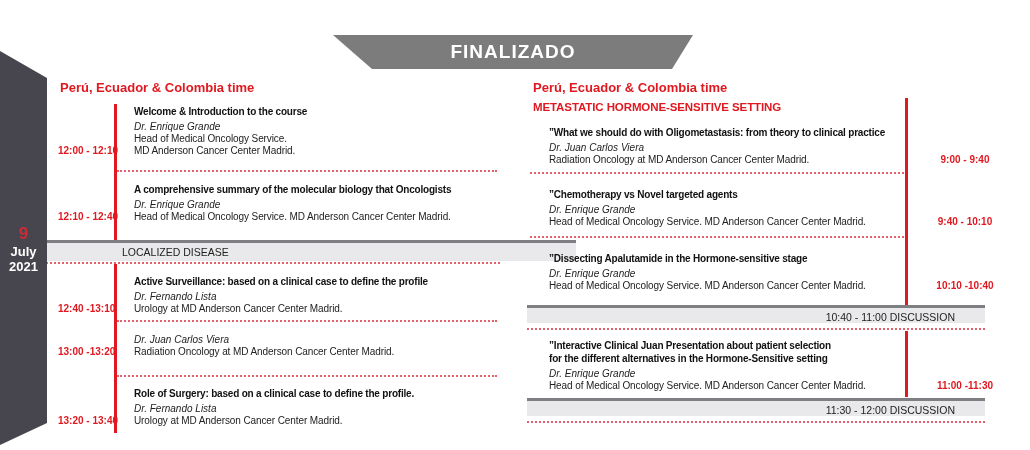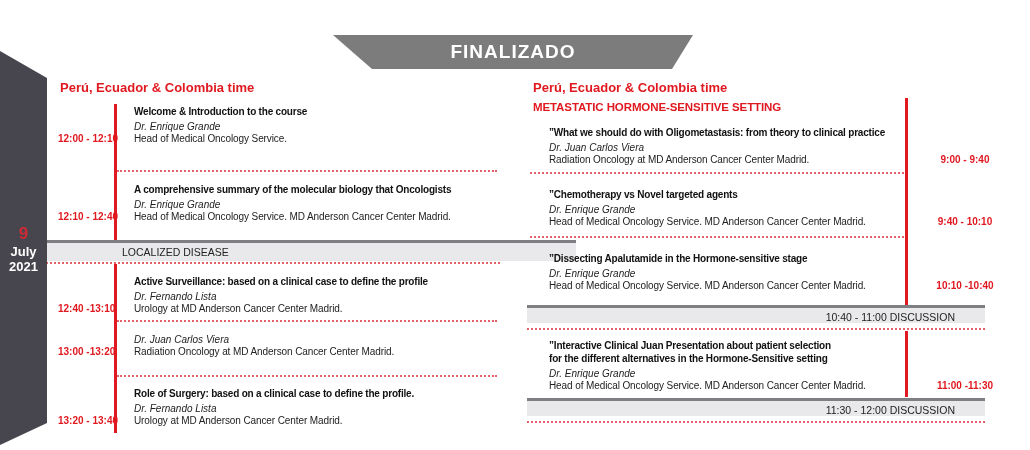--- a/index.html
+++ b/index.html
@@ -52,20 +52,21 @@
 
   <div class="vline" style="left:114px;top:104px;height:136px"></div>
   <div class="vline" style="left:114px;top:264px;height:169px"></div>
 
   <div class="session sess-l" style="top:105px">
     <div class="time t-l">12:00 - 12:10</div>
     <div class="body-l">
       <div class="title">Welcome &amp; Introduction to the course</div>
       <div class="speaker">Dr. Enrique Grande</div>
       <div class="org">Head of Medical Oncology Service.</div>
+      <div class="org">MD Anderson Cancer Center Madrid.</div>
     </div>
   </div>
 
   <div class="sep" style="left:117px;top:170px;width:380px"></div>
 
   <div class="session sess-l" style="top:183px">
     <div class="time t-l">12:10 - 12:40</div>
     <div class="body-l">
       <div class="title">A comprehensive summary of the molecular biology that Oncologists</div>
       <div class="speaker">Dr. Enrique Grande</div>

